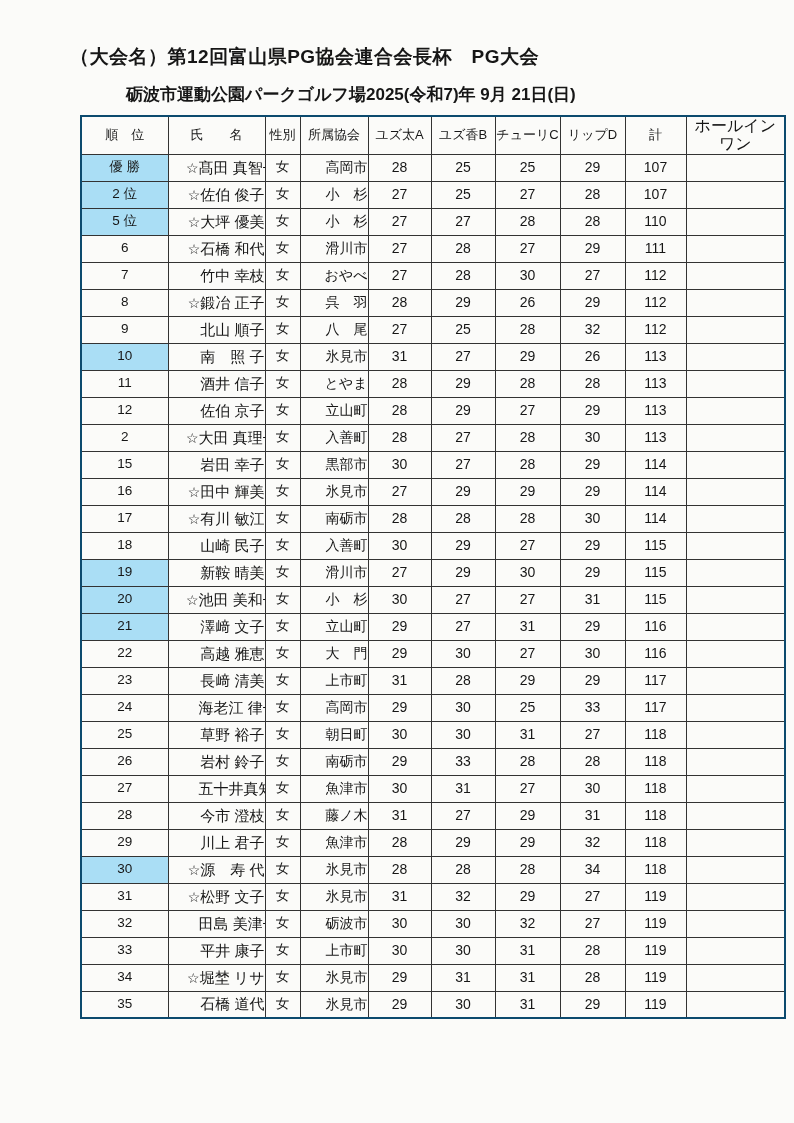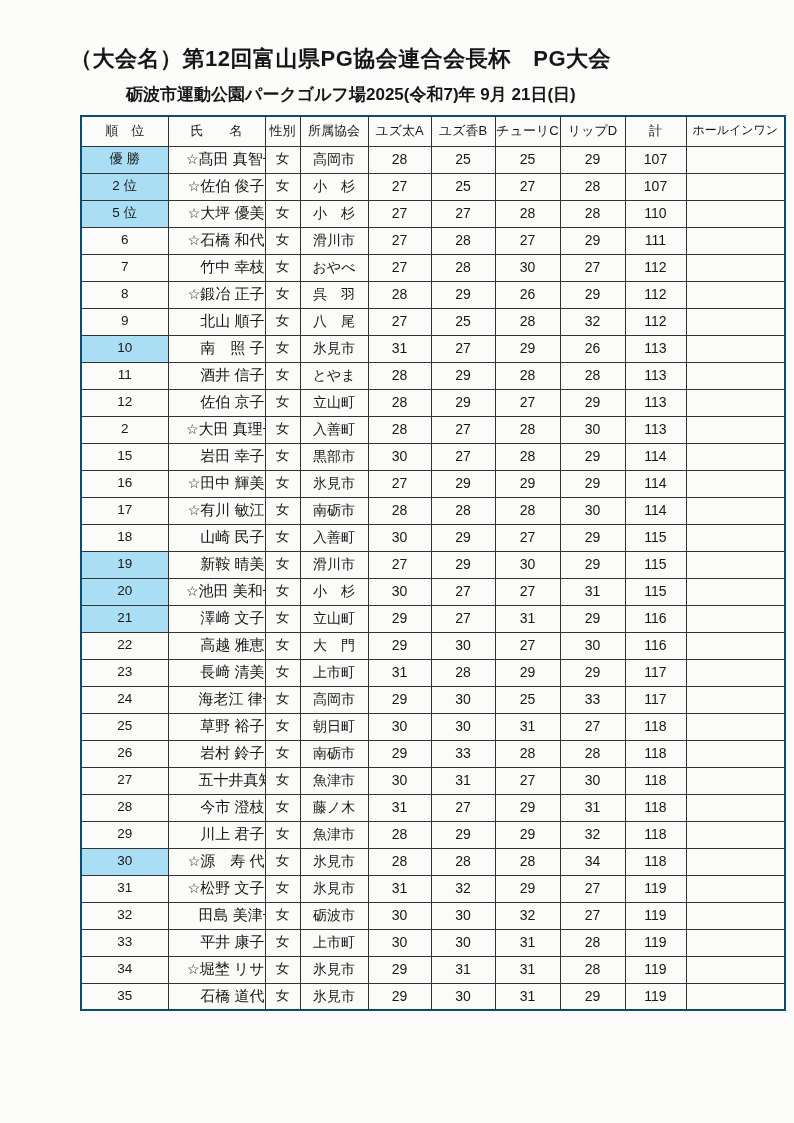--- a/index.html
+++ b/index.html
@@ -6,21 +6,21 @@
   body{
     width:794px;height:1123px;
     background:#fbfbf9;
     font-family:"Liberation Sans",sans-serif;
     color:#161616;
     position:relative;
     overflow:hidden;
   }
   .title{
     position:absolute;left:70px;top:44px;
-    font-size:22px;font-weight:bold;letter-spacing:0.5px;
+    font-size:19px;font-weight:bold;letter-spacing:0.5px;
     white-space:nowrap;
   }
   .subtitle{
     position:absolute;left:126px;top:83px;
     font-size:17px;font-weight:bold;white-space:nowrap;
   }
   .subtitle .date{}
   table.results{
     position:absolute;left:80px;top:115px;
     width:704px;
@@ -29,29 +29,29 @@
   }
   .results th,.results td{
     border:1px solid #333;
     text-align:center;vertical-align:middle;
     padding:0;overflow:hidden;white-space:nowrap;
     font-size:14px;line-height:1.1;
   }
   .results thead tr{height:30px;}
   .results thead th{font-weight:normal;font-size:13px;}
   .results thead th.col-hole_in_one{
-    font-size:12px;white-space:normal;line-height:1.15;margin-top:24px;
+    font-size:16px;white-space:normal;line-height:1.15;margin-top:24px;
   }
   .results tbody tr{height:27px;}
   td.rank-cell{font-size:13.5px;}
   td.rank-cell.hl{background:var(--hl,#aadef5);}
   td.name-cell{text-align:right;padding-left:15px;font-size:15px;}
   td.name-cell .star{display:inline-block;width:15px;font-size:14px;}
   td.gender-cell{font-size:13.5px;}
-  td.club-cell{font-size:14px;}
+  td.club-cell{font-size:14px;text-align:right;}
   td.score-cell,td.total-cell{font-size:14px;}
 </style>
 </head>
 <body>
 
 <div class="page">
   <div class="title">（大会名）第12回富山県PG協会連合会長杯　PG大会</div>
   <div class="subtitle">
     <span class="venue">砺波市運動公園パークゴルフ場</span><span class="date">2025(令和7)年 9月 21日(日)</span>
   </div>

